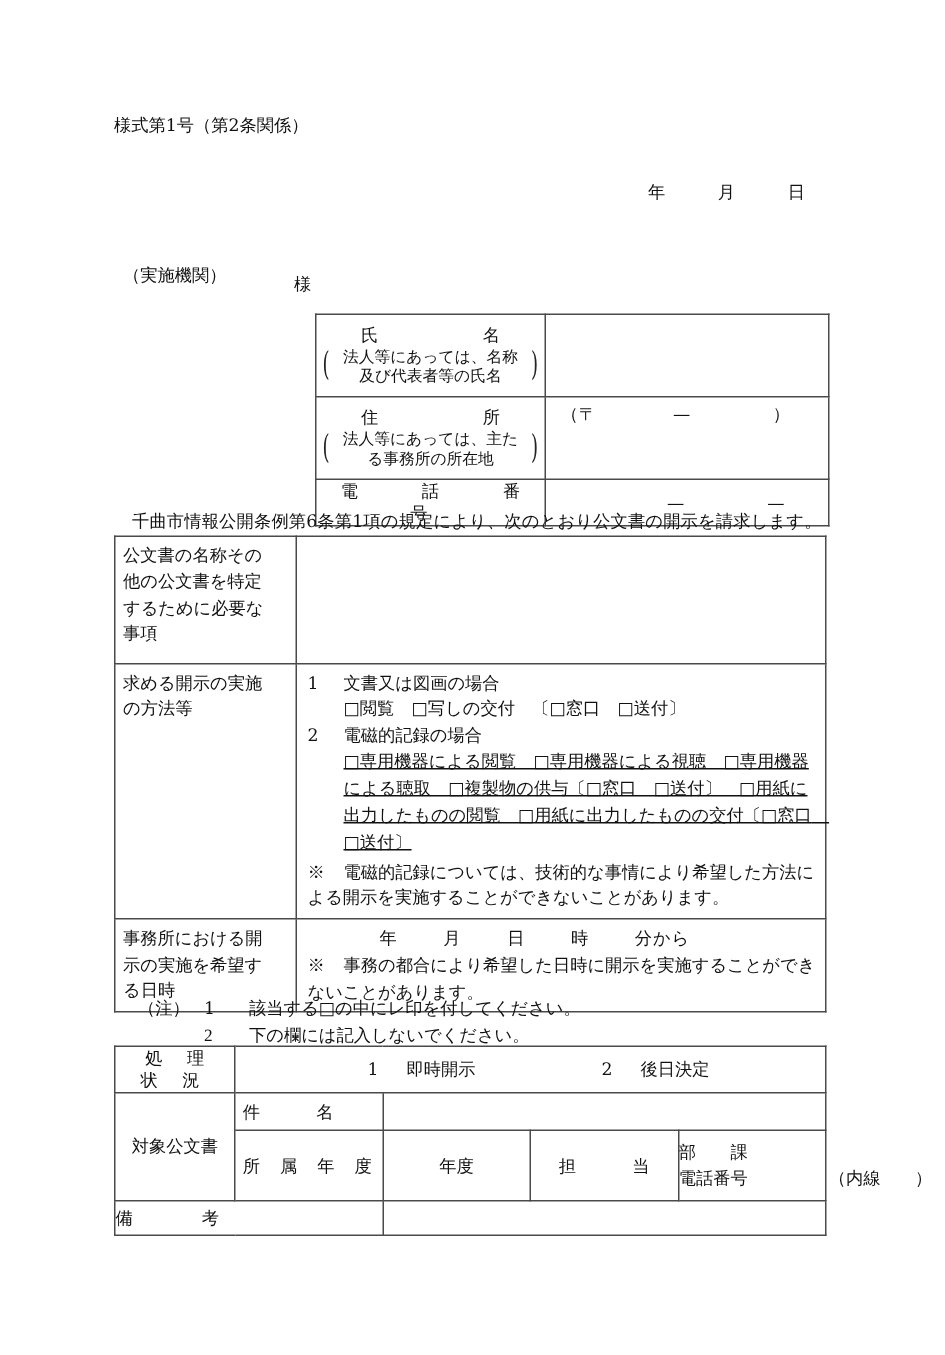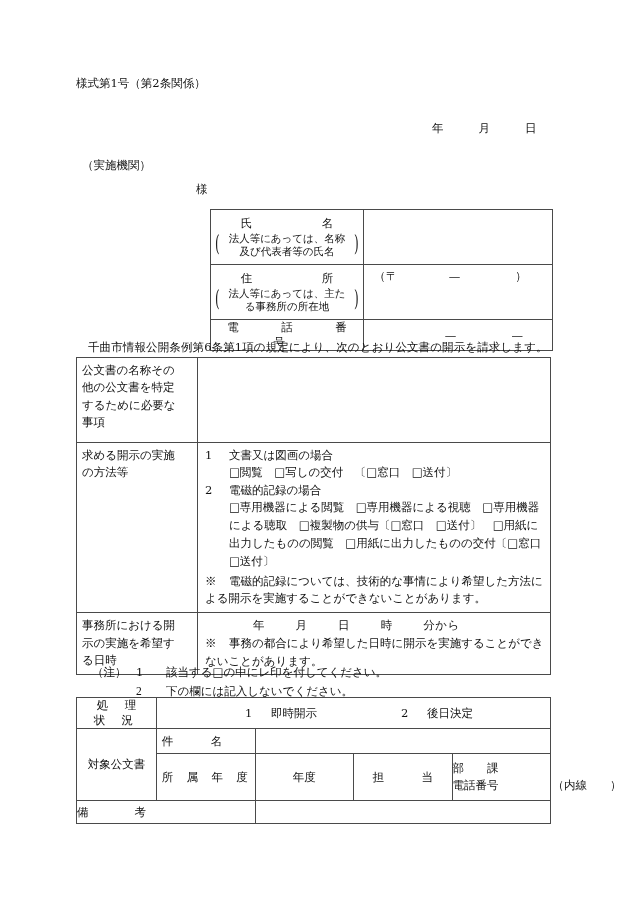--- a/index.html
+++ b/index.html
@@ -34,21 +34,21 @@
     left: 195px; top: 96px;
     font-size: 12px;
   }
   #date-line {
     left: 432px; top: 121px;
     font-size: 11.5px;
     letter-spacing: 0.05em;
   }
   #date-line span { display: inline-block; }
   #date-line .gap { width: 26px; }
-  #agency-label { left: 82px; top: 158px; font-size: 11.5px; }
+  #agency-label { left: 82px; top: 176px; font-size: 11.5px; }
   #agency-sama { left: 196px; top: 182px; font-size: 11.5px; }
 
   
   #applicant-table {
     position: absolute;
     left: 210px; top: 209px;
     width: 341px;
     border-collapse: collapse;
     table-layout: fixed;
   }
@@ -141,20 +141,21 @@
   .meth-num {
     display: inline-block;
     width: 24px;
   }
   .meth-indent { padding-left: 24px; display: block; }
   .meth-wrap {
     display: block;
     padding-left: 24px;
     line-height: 1.55;
     white-space: normal;
+    text-decoration: underline;
   }
   .note-mark {
     display: block;
     padding-left: 0;
     text-indent: 0;
     line-height: 1.55;
     white-space: normal;
   }
   .note-mark .nm {
     display: inline-block;

